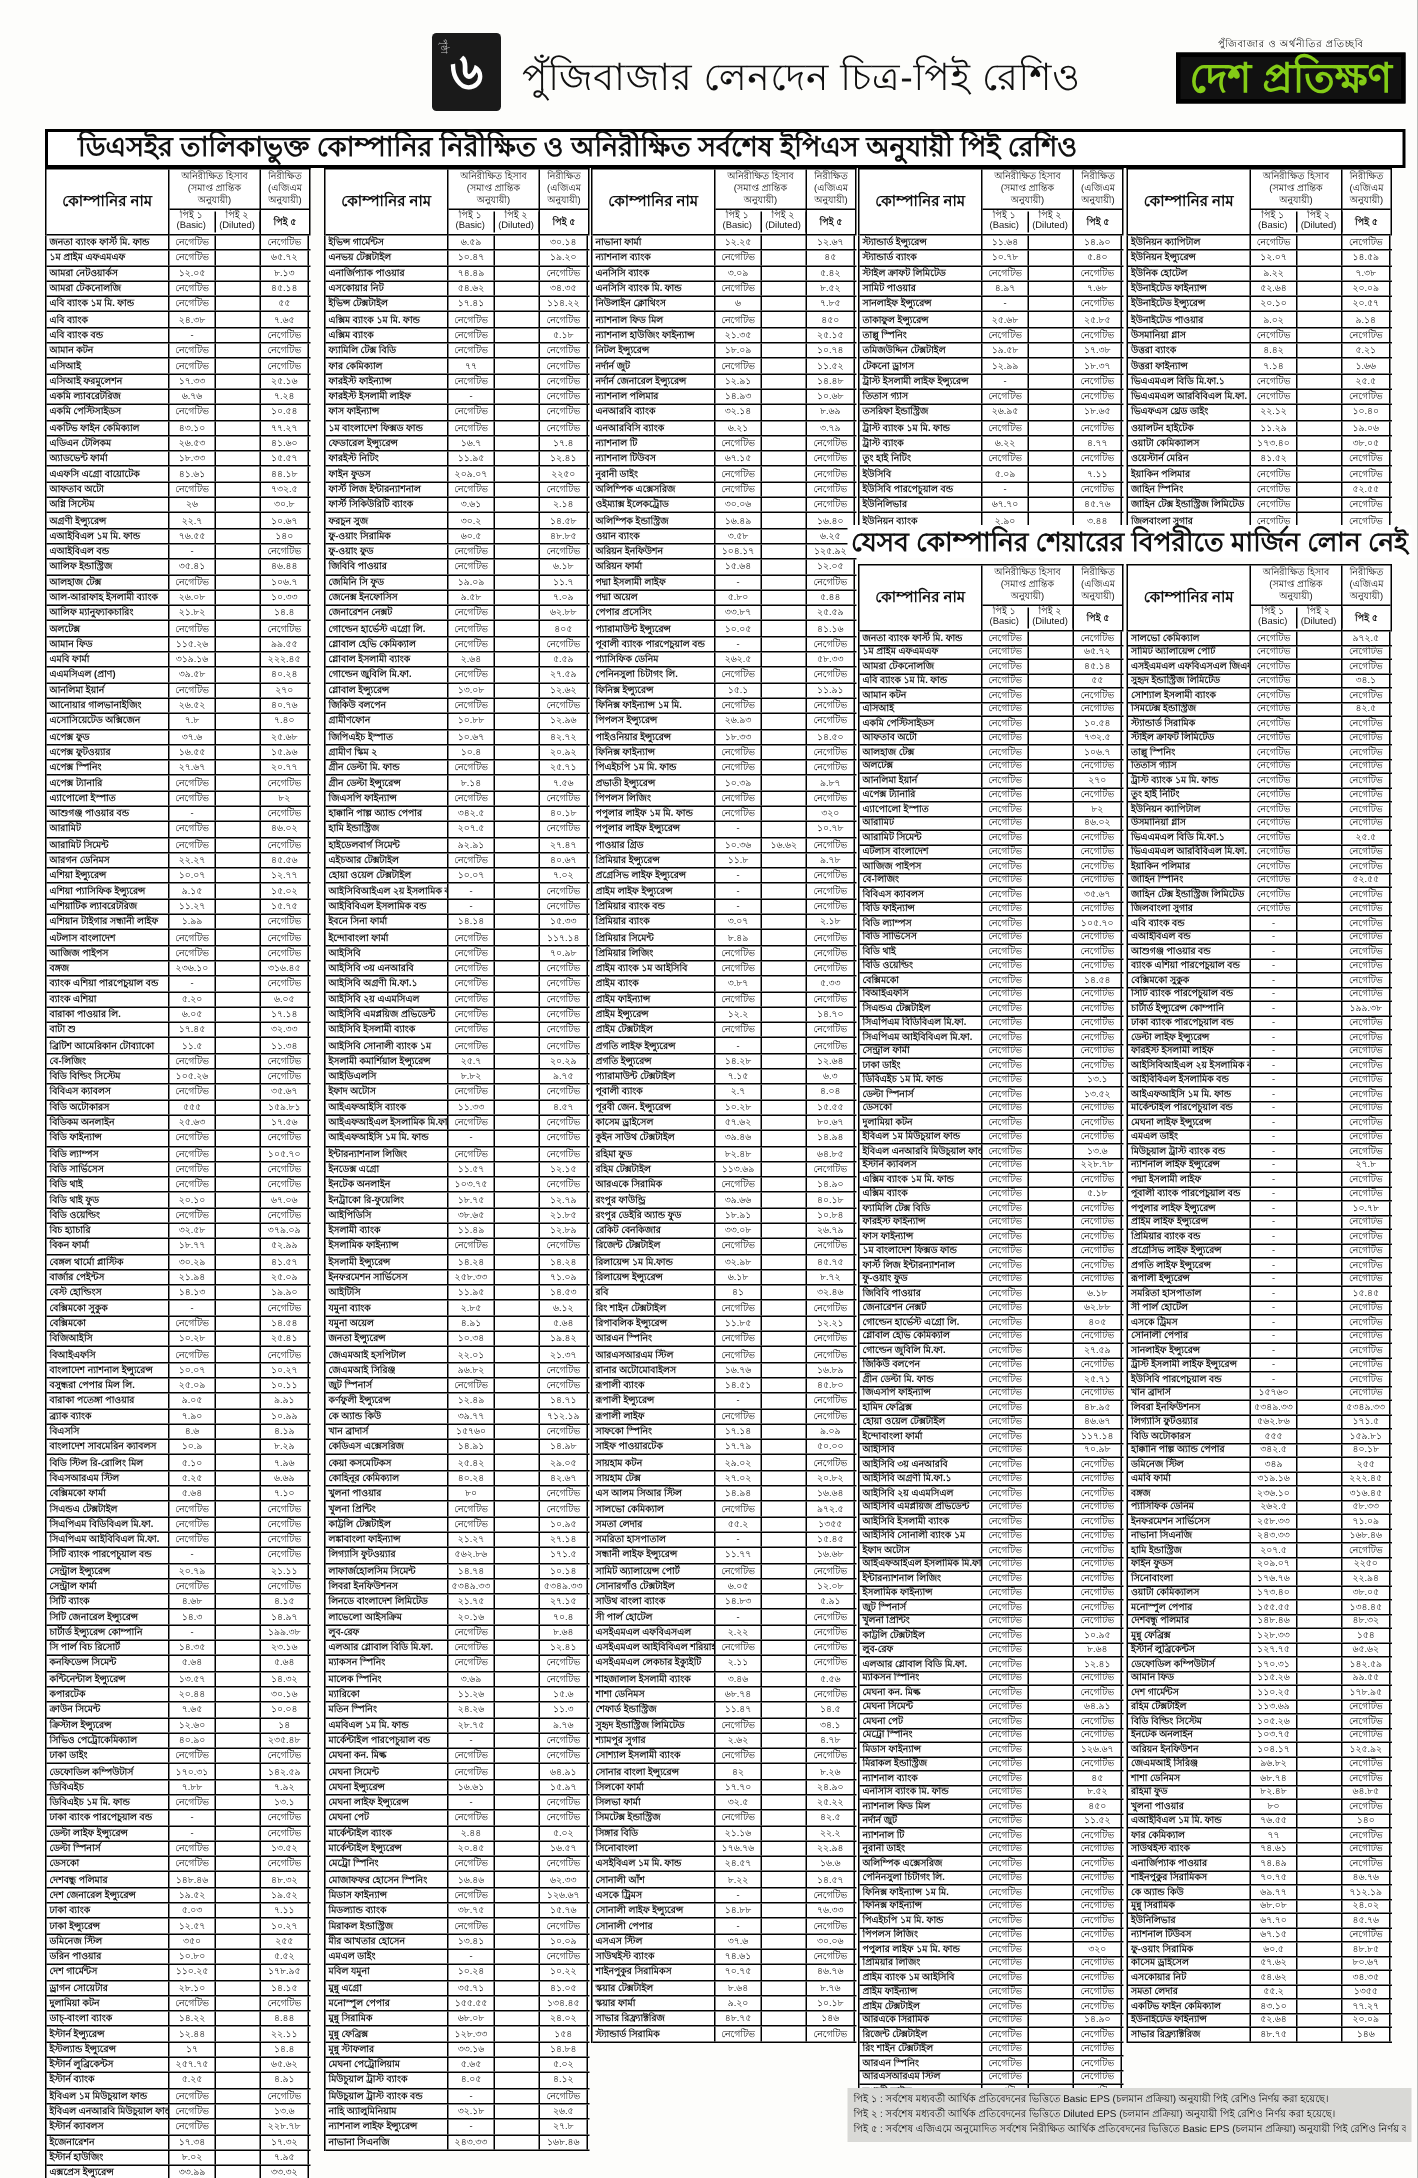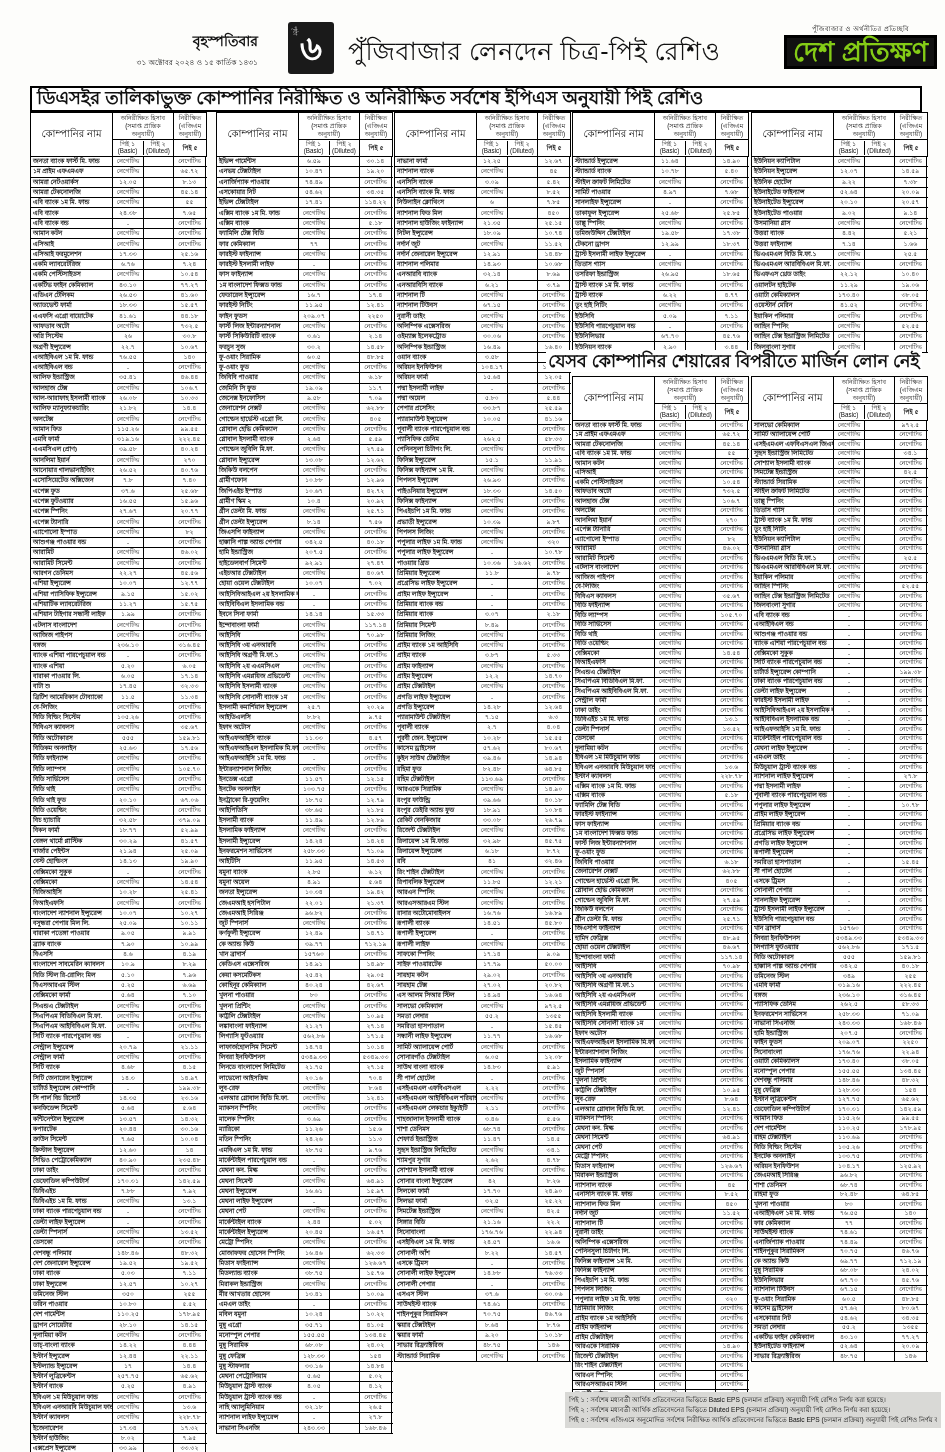--- a/index.html
+++ b/index.html
@@ -14,34 +14,34 @@
               color:#fff;text-align:center;border-radius:3px;}
   #page-badge .num{font-size:34px;font-weight:bold;line-height:52px;}
   #page-badge .pword{position:absolute;left:2px;top:4px;font-size:6px;writing-mode:vertical-rl;color:#ccc;}
   #section-title{position:absolute;left:348px;top:10px;font-size:25px;font-weight:normal;letter-spacing:.5px;}
   #paper-logo{position:absolute;right:8px;top:2px;text-align:center;}
   #paper-tagline{font-size:6.5px;letter-spacing:.5px;}
   #paper-name{font-size:27px;font-weight:bold;border:3px solid #000;padding:0 6px;line-height:1.05;
               background:#111;color:#84cc16;}
   
   #headline1{position:absolute;left:30px;top:86px;width:883px;height:22px;border:2px solid #000;
-             font-size:18px;font-weight:bold;line-height:21px;padding-left:5px;background:#fff;}
-  #headline2{position:absolute;left:546px;top:350px;width:376px;height:22px;
+             font-size:18px;font-weight:bold;line-height:21px;padding-left:20px;background:#fff;}
+  #headline2{position:absolute;left:565px;top:350px;width:376px;height:22px;
              font-size:17.5px;font-weight:bold;text-align:center;line-height:22px;background:#fff;}
   
   .tcol{position:absolute;width:177px;background:#fff;}
   #col1{left:30px;top:112px;}  #col2{left:216px;top:112px;}  #col3{left:394px;top:112px;}
   #col4{left:572px;top:112px;} #col5{left:751px;top:112px;}
   #col4b{left:572px;top:376px;} #col5b{left:751px;top:376px;}
   
   .thead{display:grid;grid-template-columns:82px 61px 32px;grid-template-rows:27px 17px;
          border:1px solid #000;border-bottom:none;font-size:6.3px;text-align:center;}
   .thead>div{border-right:1px solid #000;border-bottom:1px solid #000;display:flex;
              align-items:center;justify-content:center;padding:0 1px;box-sizing:border-box;}
-  .th-name{grid-row:1/3;grid-column:1;font-size:10px;font-weight:normal;}
+  .th-name{grid-row:1/3;grid-column:1;font-size:10px;font-weight:bold;}
   .th-unaud{grid-row:1;grid-column:2;line-height:1.25;}
   .th-aud{grid-row:1;grid-column:3;line-height:1.25;border-right:none !important;}
   .th-sub{grid-row:2;grid-column:2;padding:0 !important;display:grid !important;
           grid-template-columns:31px 30px;}
   .th-sub span{border-right:1px solid #000;display:flex;align-items:center;justify-content:center;line-height:1.1;}
   .th-sub span:last-child{border-right:1px solid #000;}
   .th-pe5{grid-row:2;grid-column:3;font-weight:bold;border-right:none !important;}
   
   .tbody{border-left:1px solid #000;border-top:none;}
   .trow{display:grid;grid-template-columns:82px 31px 30px 32px;height:9.3px;
@@ -55,24 +55,20 @@
   #footnote{position:absolute;left:565px;top:1392px;width:376px;background:#d9d9d6;
             font-size:6.6px;line-height:1.5;padding:3px 4px;box-sizing:border-box;}
   #footnote div{white-space:nowrap;overflow:hidden;}
 </style>
 </head>
 <body>
 
 <div id="page">
 
   <div id="masthead">
-    <div id="date-block">
-      <div id="day">বৃহস্পতিবার</div>
-      <div id="date-line">৩১ অক্টোবর ২০২৪ ও ১৫ কার্তিক ১৪৩১</div>
-    </div>
     <div id="page-badge">
       <span class="pword">পৃষ্ঠা</span>
       <span class="num">৬</span>
     </div>
     <div id="section-title">পুঁজিবাজার লেনদেন চিত্র-পিই রেশিও</div>
     <div id="paper-logo">
       <div id="paper-tagline">পুঁজিবাজার ও অর্থনীতির প্রতিচ্ছবি</div>
       <div id="paper-name">দেশ প্রতিক্ষণ</div>
     </div>
   </div>

